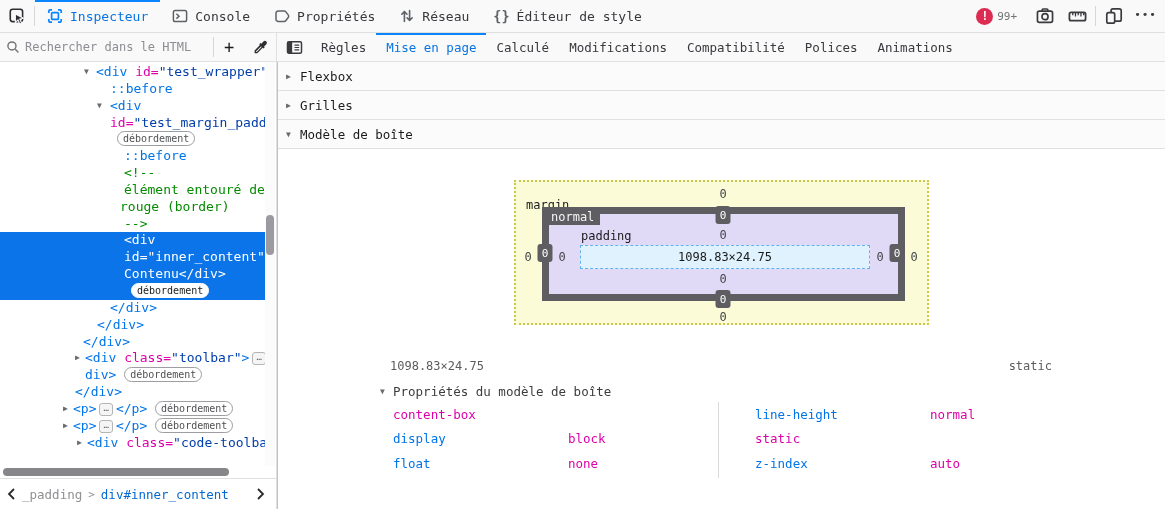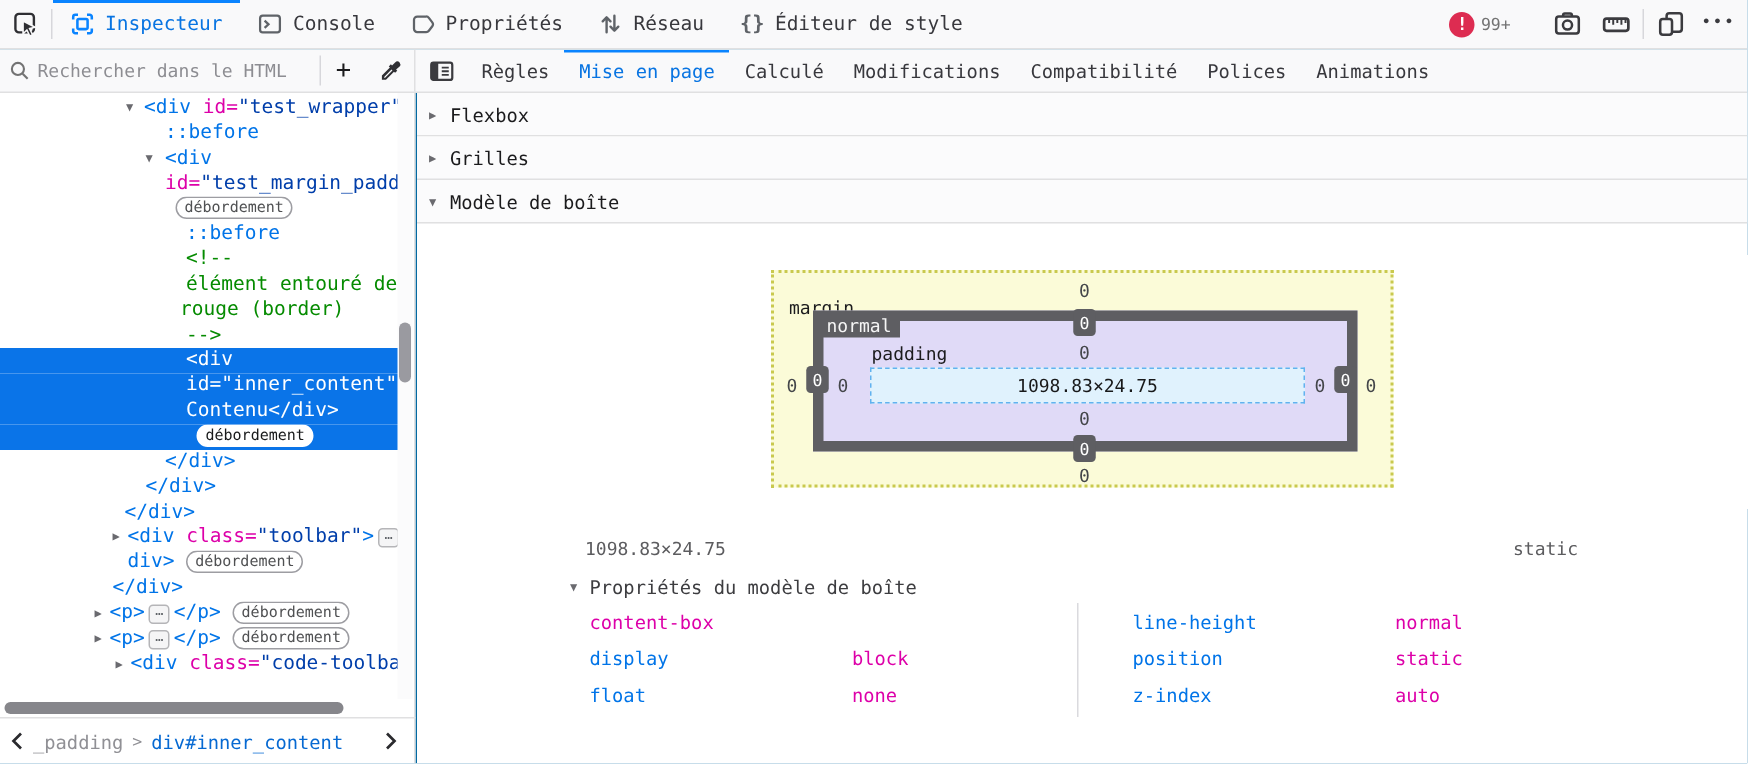--- a/index.html
+++ b/index.html
@@ -1,20 +1,20 @@
 <!DOCTYPE html>
 <html><head>
 <meta charset="utf-8">
 <style>
   * { margin:0; padding:0; box-sizing:border-box; }
   html,body { background:#fff; }
   #app {
     position:relative; width:1165px; height:509px; overflow:hidden;
     font-family:"DejaVu Sans Mono","Liberation Mono",monospace;
-    color:#18191a; background:#0369a1;
+    color:#18191a; background:#c4b5fd;
   }
   
   .top-toolbar{
     position:absolute; left:0; top:0; width:1165px; height:33px;
     background:#f9f9fa; border-bottom:1px solid #e0e0e1;
     display:flex; align-items:stretch;
   }
   .icon-btn{ display:flex; align-items:center; justify-content:center; cursor:default; }
   .pick-btn{ width:34px; }
   .vsep{ width:1px; height:20px; background:#d7d7db; align-self:center; }
@@ -22,21 +22,21 @@
   .tab{
     display:flex; align-items:center; padding:0 12px; font-size:13px; color:#38383d;
     position:relative; cursor:default;
   }
   .tab .t-icon{ display:flex; align-items:center; margin-right:7px; color:#5f6368; }
   .tab.active{ color:#0874e2; box-shadow:inset 0 2px 0 0 #0a84ff; }
   .tab.active .t-icon{ color:#0a84ff; }
   .top-right{ position:absolute; right:2px; top:0; height:32px; display:flex; align-items:center; gap:4px; }
   .err-badge{ width:17px; height:17px; border-radius:50%; background:#dd2c51; color:#fff;
     font-size:12px; font-weight:bold; display:flex; align-items:center; justify-content:center; }
-  .err-count{ font-size:11px; color:#737373; margin-right:20px; }
+  .err-count{ font-size:11px; color:#737373; margin-right:10px; }
   .tool-ic{ width:28px; height:28px; display:flex; align-items:center; justify-content:center; color:#3b3b3f; }
   .meatballs{ font-size:11px; letter-spacing:1px; color:#3b3b3f; padding:0 6px 4px 2px; }
   
   .second-row{ position:absolute; left:0; top:33px; width:1165px; height:29px;
     background:#f9f9fa; border-bottom:1px solid #e0e0e1; display:flex; }
   .search-zone{ width:277px; border-right:1px solid #e0e0e1; display:flex; align-items:center; padding-left:6px; }
   .search-zone input{
     border:none; outline:none; background:transparent; flex:1; min-width:0;
     font-family:inherit; font-size:12px; color:#18191a; padding-left:5px;
   }
@@ -342,21 +342,20 @@
           <span class="prop-name">float</span>
           <span class="prop-value">none</span>
         </div>
       </div>
     <div class="props-col" style="left:477px;" id="props-right">
         <div class="prop-row">
           <span class="prop-name">line-height</span>
           <span class="prop-value">normal</span>
         </div>
         <div class="prop-row">
-          <span class="prop-name">position</span>
           <span class="prop-value">static</span>
         </div>
         <div class="prop-row">
           <span class="prop-name">z-index</span>
           <span class="prop-value">auto</span>
         </div>
       </div>
     <div class="props-divider"></div>
   </div>
 

